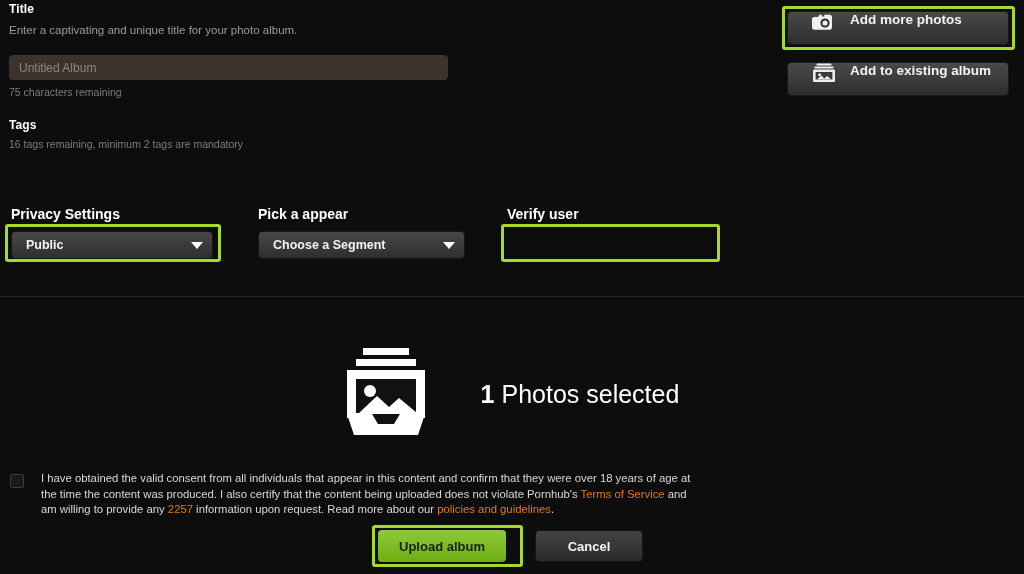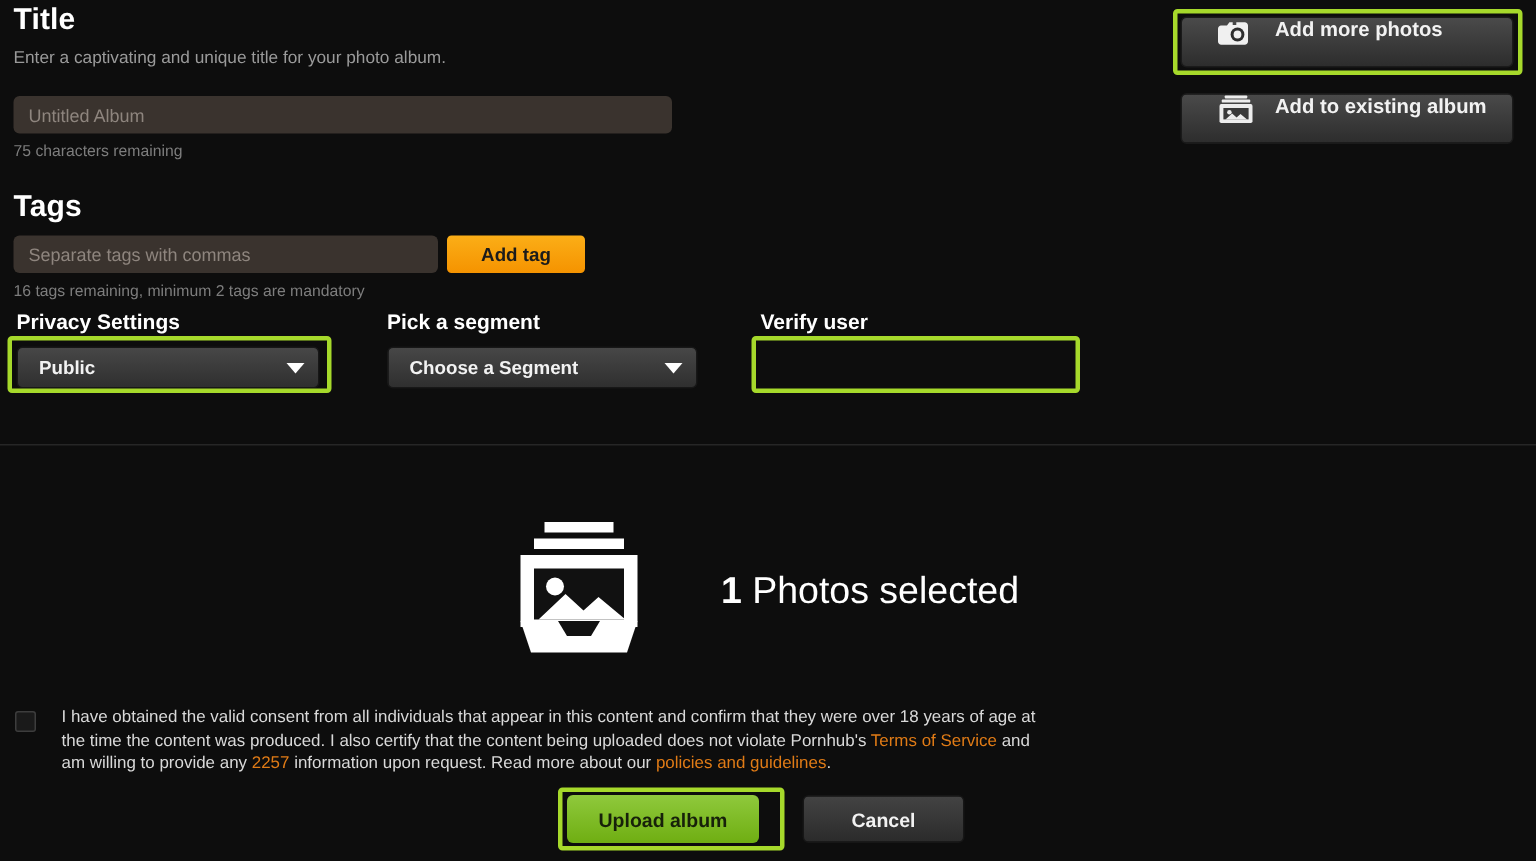--- a/index.html
+++ b/index.html
@@ -27,21 +27,21 @@
 
   
   .form-col {
     position: absolute;
     left: 9px;
     top: 2px;
     width: 470px;
   }
   .field-label {
     color: #ffffff;
-    font-size: 20px;
+    font-size: 12px;
     font-weight: bold;
     letter-spacing: .1px;
   }
   .field-help {
     color: #9a9a9a;
     font-size: 11.5px;
     margin-top: 8px;
   }
   .field-note {
     color: #7d7d7d;
@@ -225,24 +225,20 @@
 <div class="page">
 
   <div class="form-col">
 
     <div class="field-label">Title</div>
     <div class="field-help">Enter a captivating and unique title for your photo album.</div>
     <input class="text-input" type="text" placeholder="Untitled Album" style="">
     <div class="field-note">75 characters remaining</div>
 
     <div class="field-label" style="margin-top:20px;">Tags</div>
-    <div class="tags-row">
-      <input class="tag-input" type="text" placeholder="Separate tags with commas" style="">
-      <button class="add-tag-btn">Add tag</button>
-    </div>
     <div class="field-note">16 tags remaining, minimum 2 tags are mandatory</div>
   </div>
 
   <div class="tr-btn" id="btn-add-more">
     <span class="ic">
       <svg viewBox="0 0 24 20" width="24" height="20">
         <path d="M2 5h4l1.6-2.2h2.2V4.6h2.4V2.8h5.6c1.2 0 2.2 1 2.2 2.2v10.6c0 1.2-1 2.2-2.2 2.2H2.2C1 17.8 0 16.8 0 15.6V7.2C0 6 1 5 2 5z" fill="#f0f0f0"></path>
         <circle cx="13" cy="11" r="4.6" fill="#2d2d2d"></circle>
         <circle cx="13" cy="11" r="2.6" fill="#f0f0f0"></circle>
         <circle cx="4.2" cy="7.2" r="1.25" fill="#f0f0f0"></circle>
@@ -269,21 +265,21 @@
   <div class="sel-group" style="left:11px; top:206px; width:202px;">
     <div class="sel-label">Privacy Settings</div>
     <div class="sel-box">
       <span class="val">Public</span>
       <span class="caret"></span>
     </div>
   </div>
   <div class="hl" style="left:5px; top:224px; width:216px; height:38px;"></div>
 
   <div class="sel-group" style="left:258px; top:206px; width:207px;">
-    <div class="sel-label">Pick a segment</div>
+    <div class="sel-label">Pick a appear</div>
     <div class="sel-box">
       <span class="val">Choose a Segment</span>
       <span class="caret"></span>
     </div>
   </div>
 
   <div class="sel-group" style="left:507px; top:206px; width:207px;">
     <div class="sel-label">Verify user</div>
   </div>
   <div class="hl" style="left:501px; top:224px; width:219px; height:38px;"></div>

